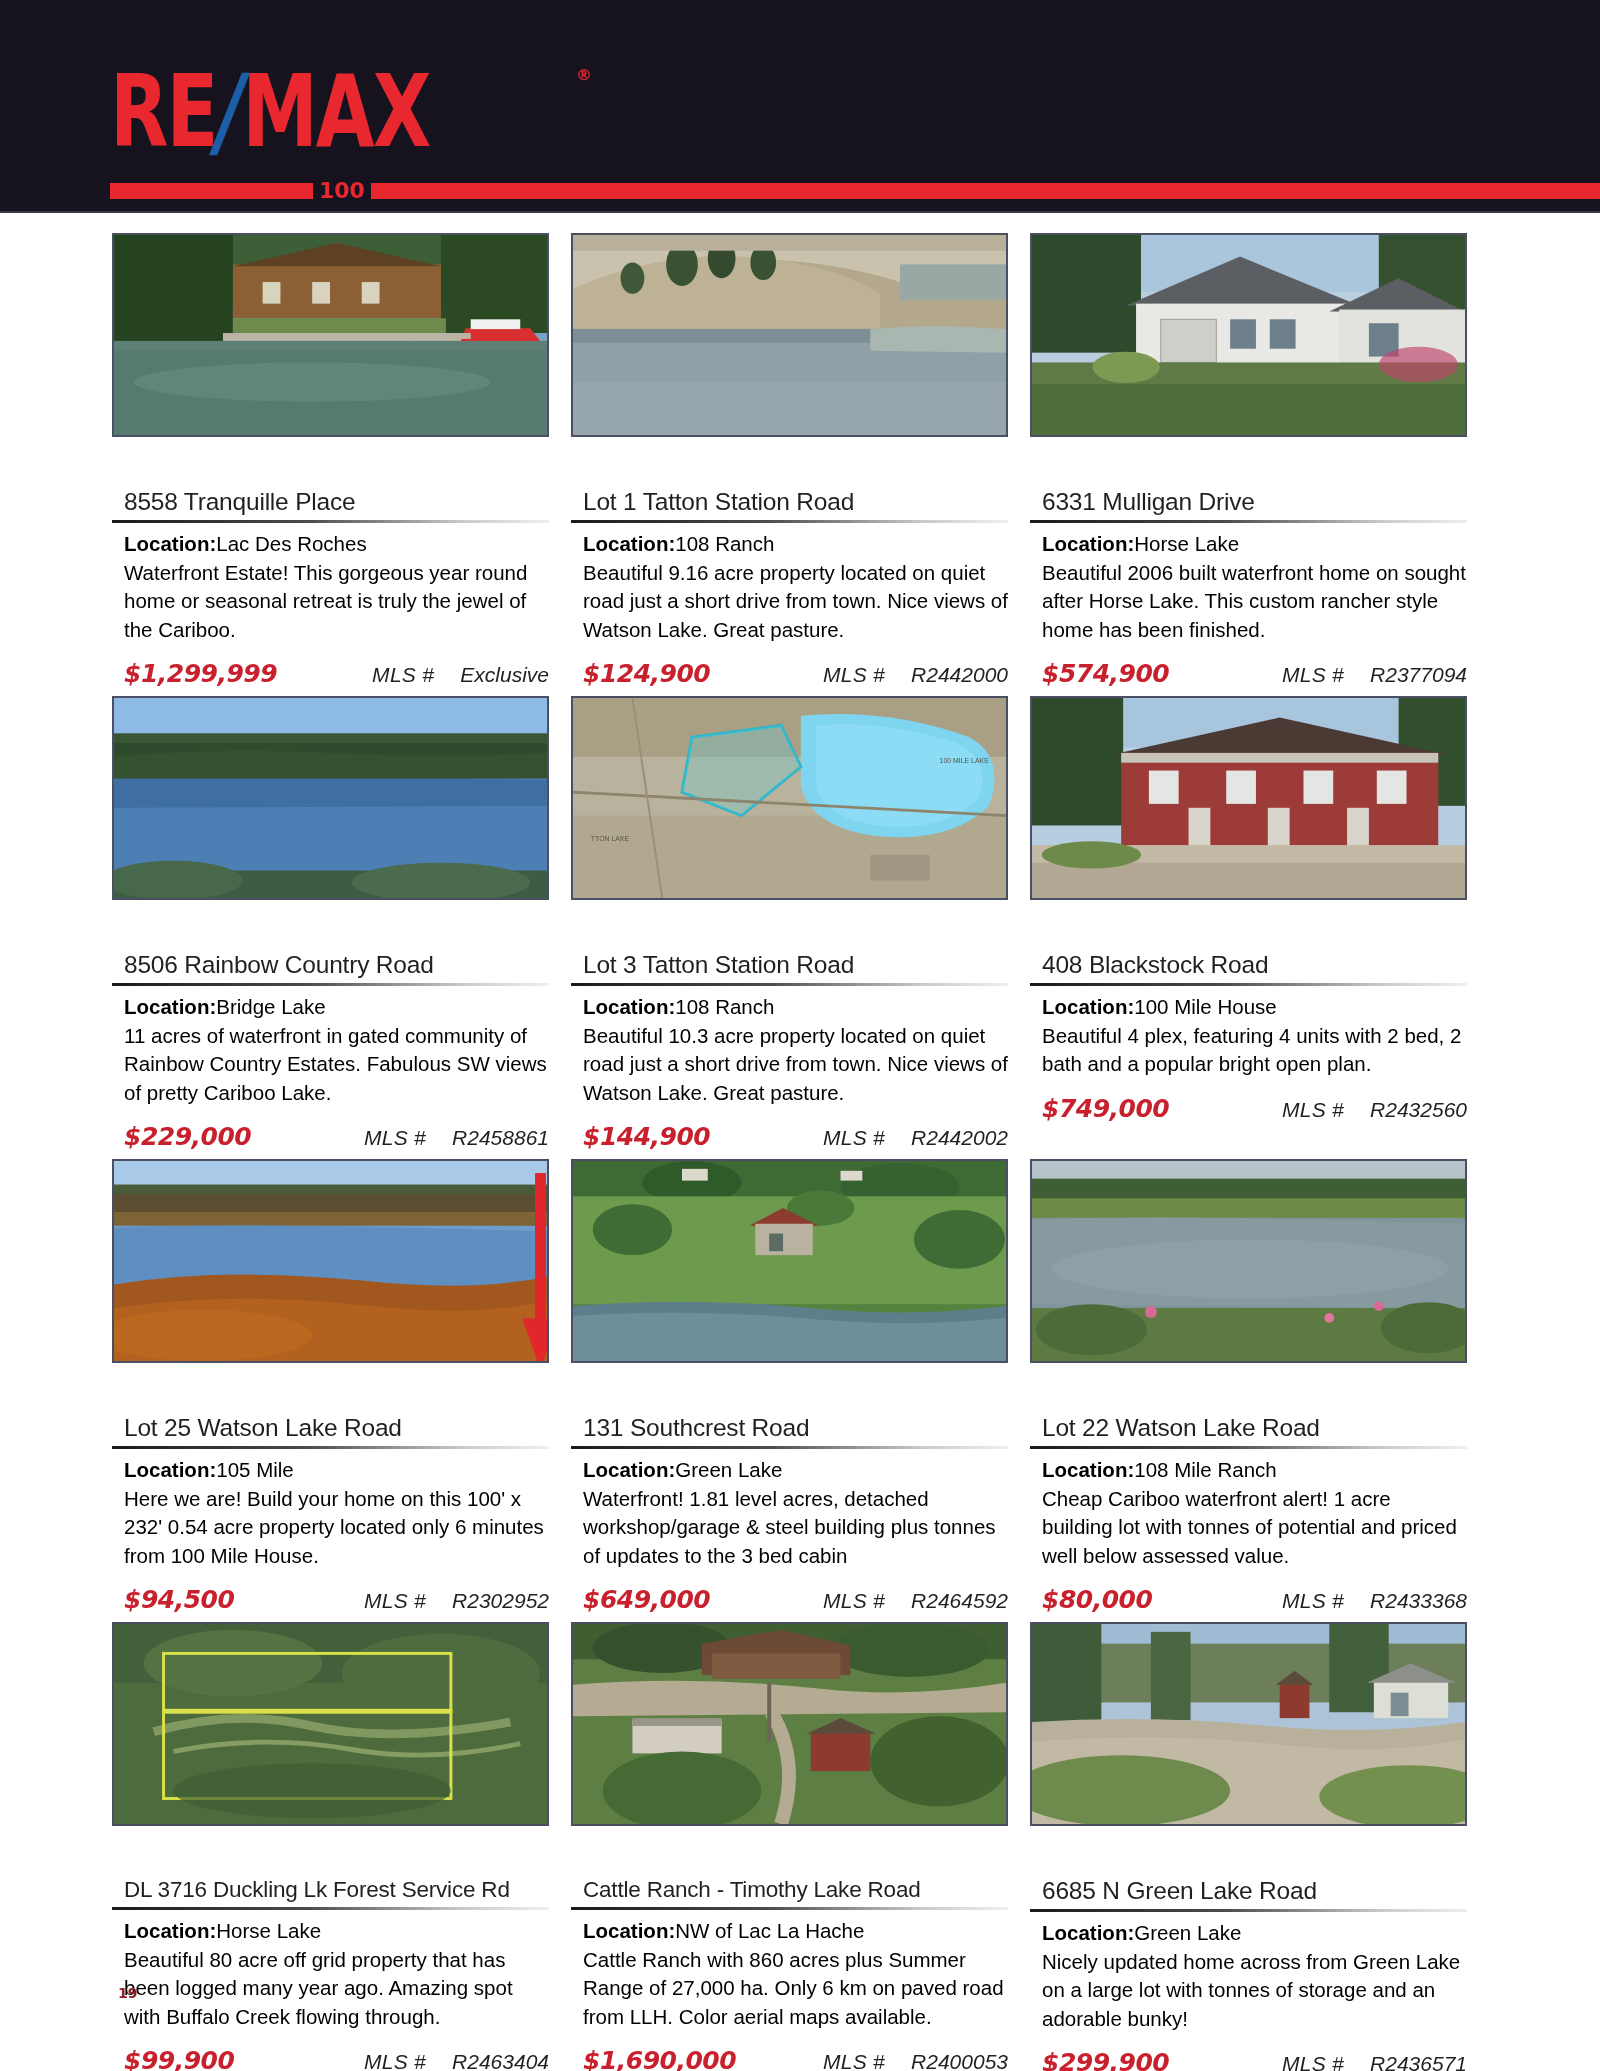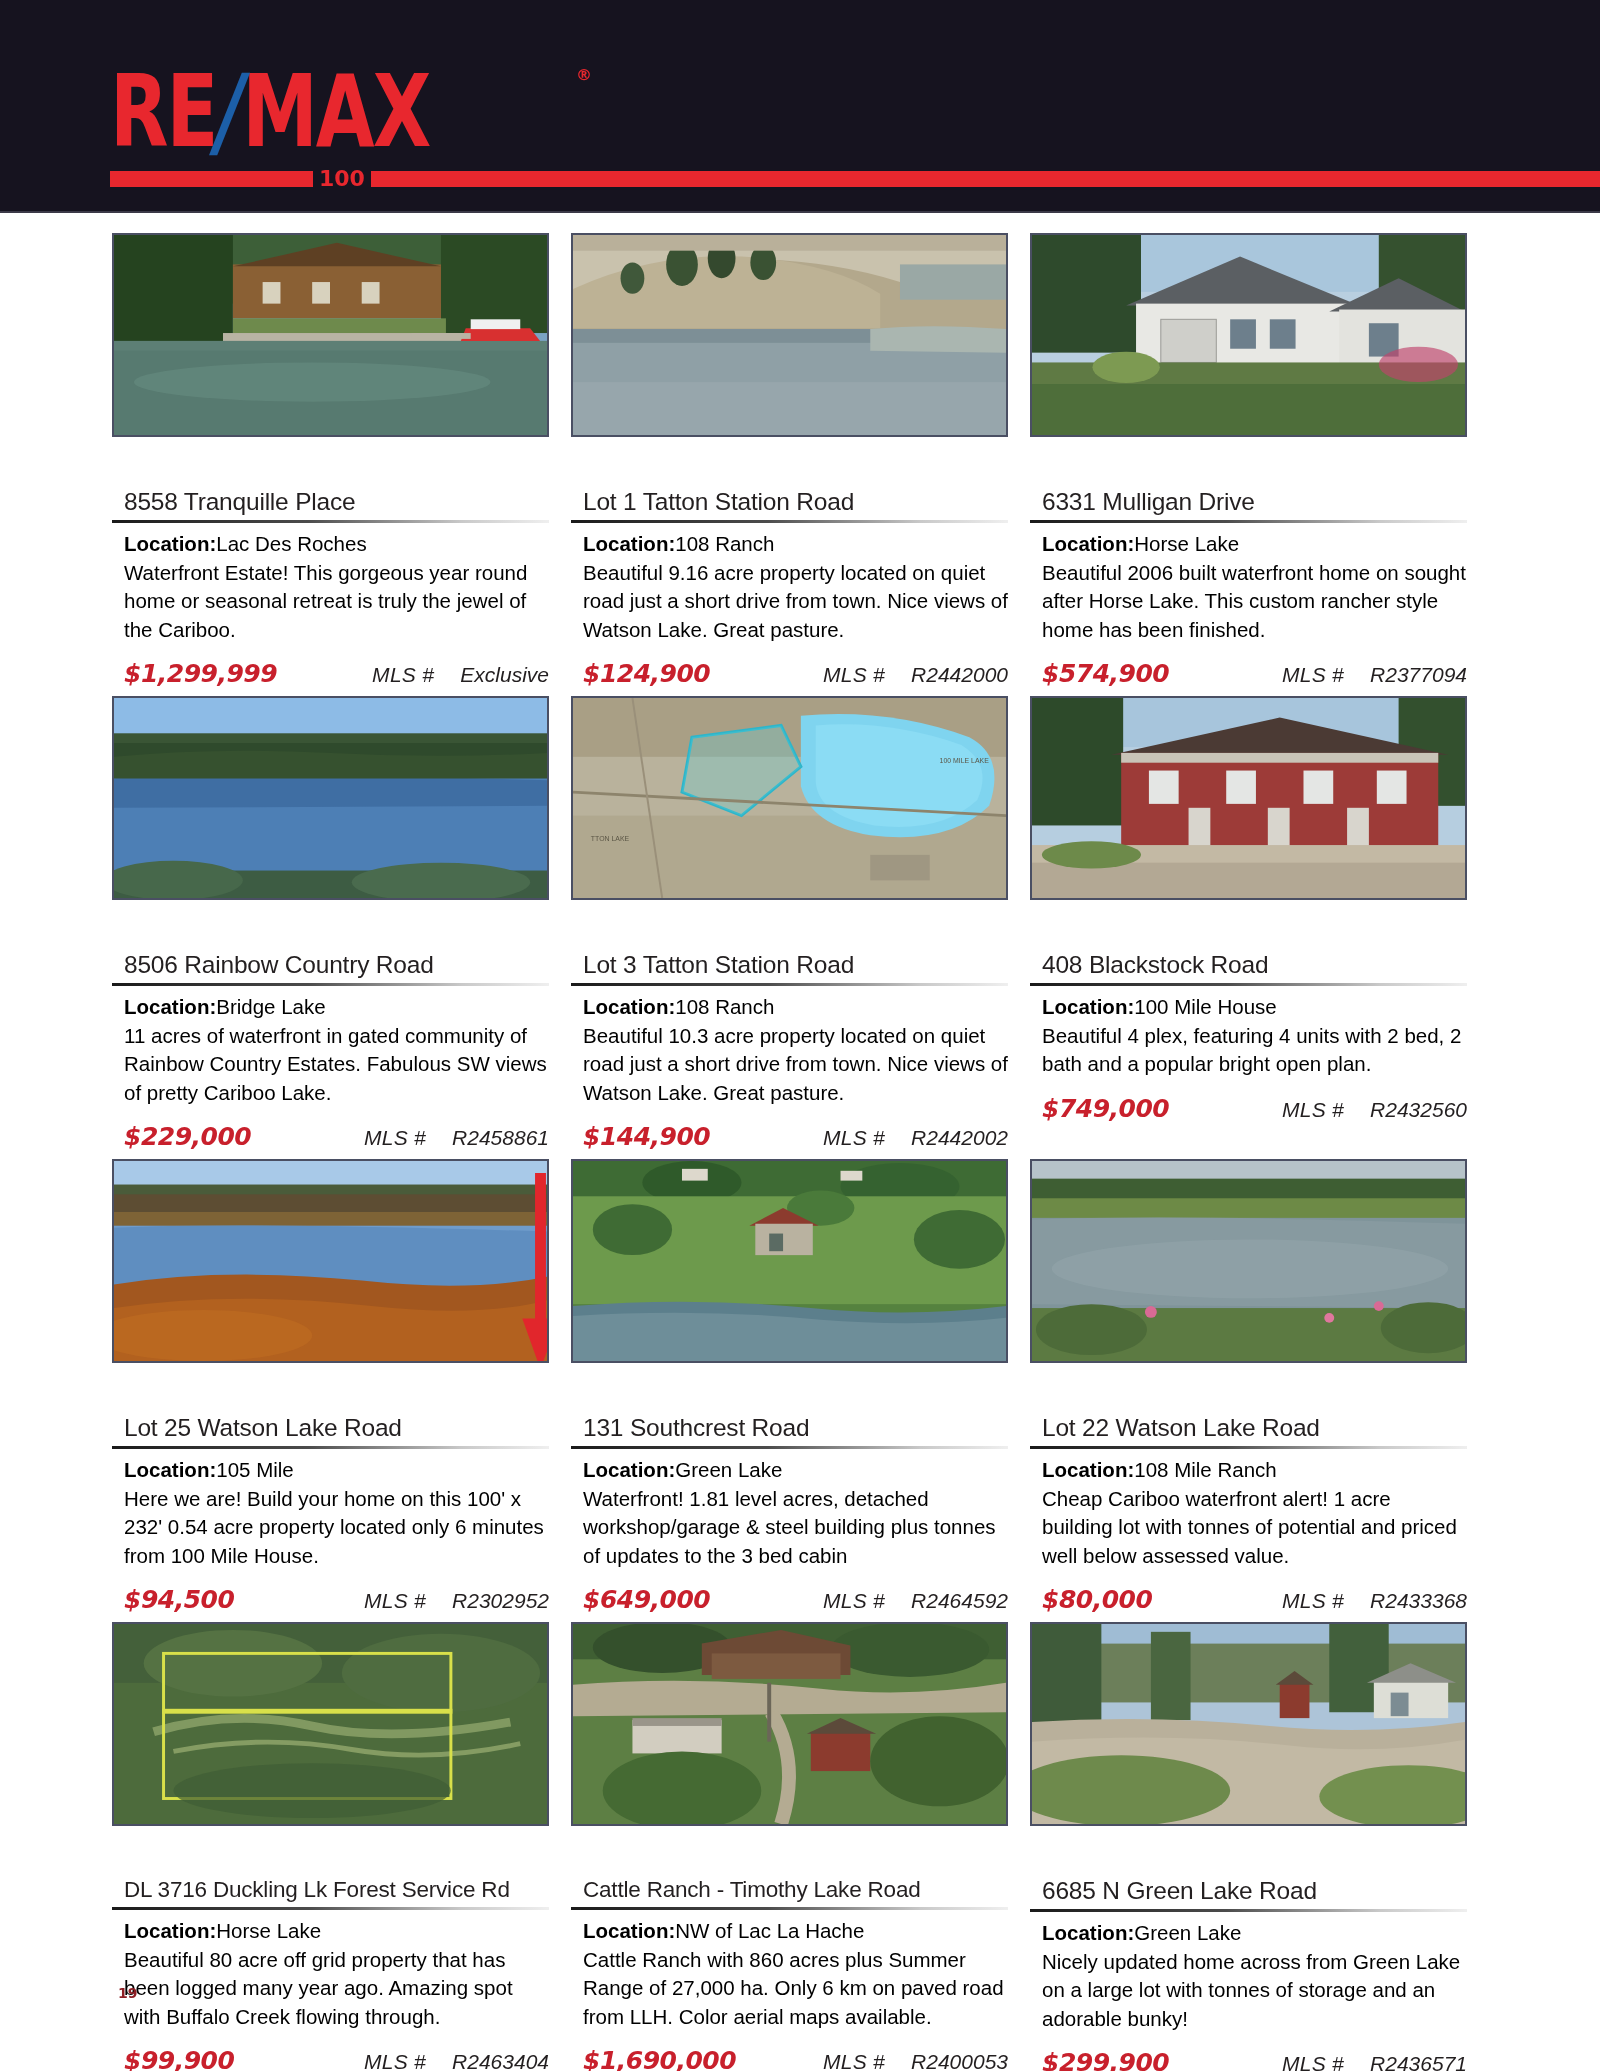--- a/index.html
+++ b/index.html
@@ -52,21 +52,21 @@
   .logo-reg {
     position: absolute;
     font-size: 16px;
     top: 2px;
     right: -20px;
     transform: scaleY(0.757);
   }
   .bar-row {
     position: absolute;
     left: 110px;
-    top: 170px;
+    top: 182px;
     width: 1490px;
     height: 18px;
     display: flex;
     align-items: center;
   }
   .bar-left {
     height: 16px;
     width: 203px;
     background: #e8272e;
   }

